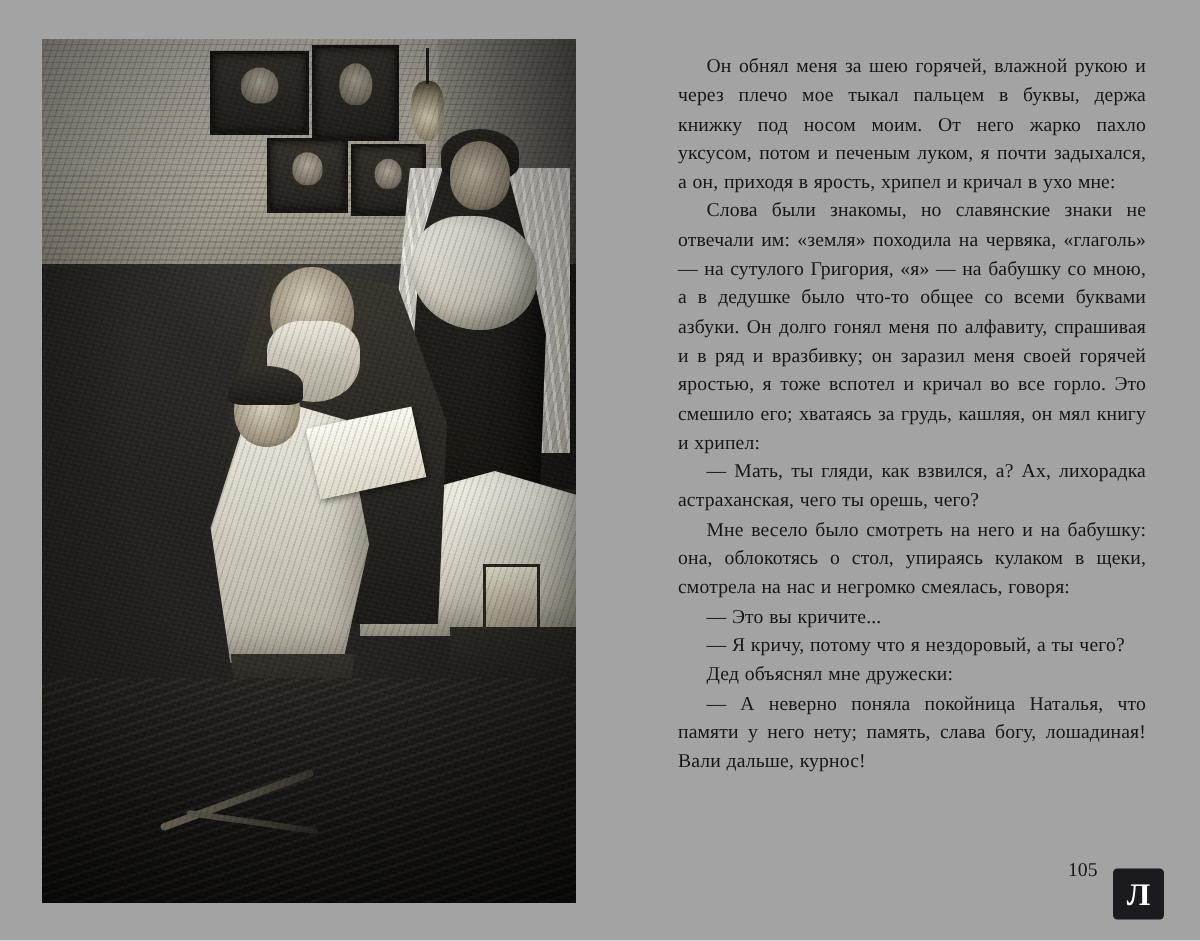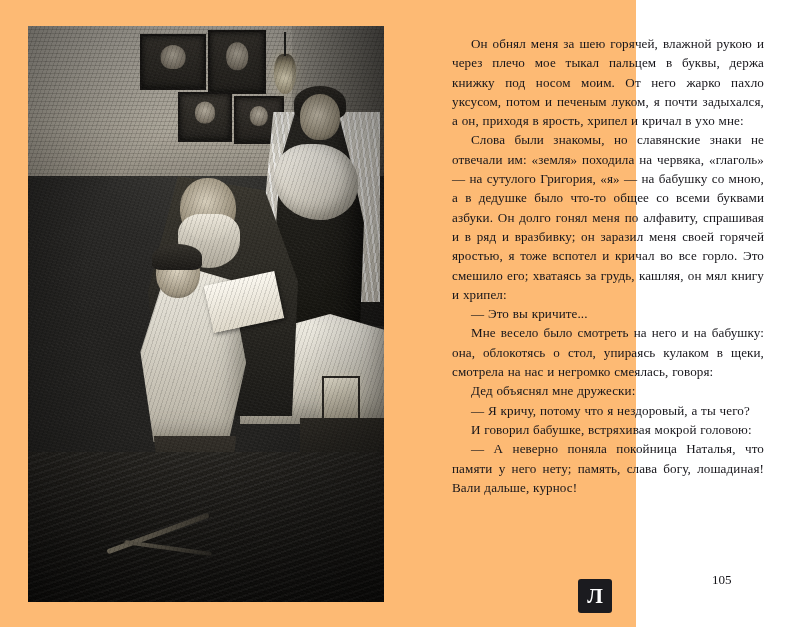--- a/index.html
+++ b/index.html
@@ -8,23 +8,23 @@
     background: #ffffff;
   }
   body {
     width: 800px;
     height: 627px;
     overflow: hidden;
     font-family: "Liberation Serif", serif;
   }
   #page {
     position: relative;
-    width: 636px;
+    width: 800px;
     height: 627px;
-    background: #fdba74;
+    background: #a3a3a3;
   }
 
   
   #illustration-panel {
     position: absolute;
     left: 28px;
     top: 26px;
     width: 356px;
     height: 576px;
     background: #ffffff;
@@ -357,25 +357,25 @@
       <div class="floor-stick2"></div>
 
       <div class="il-grain"></div>
       <div class="il-vignette"></div>
     </div>
   </div>
 
   <div id="text-column">
     <p class="para ind">Он обнял меня за шею горячей, влажной рукою и через плечо мое тыкал пальцем в буквы, держа книжку под носом моим. От него жарко пахло уксусом, потом и печеным луком, я почти задыхался, а он, приходя в ярость, хрипел и кричал в ухо мне:</p>
     <p class="para ind">Слова были знакомы, но славянские знаки не отвечали им: «земля» походила на червяка, «глаголь» — на сутулого Григория, «я» — на бабушку со мною, а в дедушке было что-то общее со всеми буквами азбуки. Он долго гонял меня по алфавиту, спрашивая и в ряд и вразбивку; он заразил меня своей горячей яростью, я тоже вспотел и кричал во все горло. Это смешило его; хватаясь за грудь, кашляя, он мял книгу и хрипел:</p>
+    <p class="para dash">— Мать, ты гляди, как взвился, а? Ах, лихорадка астраханская, чего ты орешь, чего?</p>
+    <p class="para ind">Мне весело было смотреть на него и на бабушку: она, облокотясь о стол, упираясь кулаком в щеки, смотрела на нас и негромко смеялась, говоря:</p>
     <p class="para dash">— Это вы кричите...</p>
-    <p class="para ind">Мне весело было смотреть на него и на бабушку: она, облокотясь о стол, упираясь кулаком в щеки, смотрела на нас и негромко смеялась, говоря:</p>
+    <p class="para dash">— Я кричу, потому что я нездоровый, а ты чего?</p>
     <p class="para ind">Дед объяснял мне дружески:</p>
-    <p class="para dash">— Я кричу, потому что я нездоровый, а ты чего?</p>
-    <p class="para ind">И говорил бабушке, встряхивая мокрой головою:</p>
     <p class="para dash">— А неверно поняла покойница Наталья, что памяти у него нету; память, слава богу, лошадиная! Вали дальше, курнос!</p>
   </div>
 
   <div id="page-number">105</div>
 
   <div id="publisher-logo">
     <span>Л</span>
   </div>
 
 </div>

